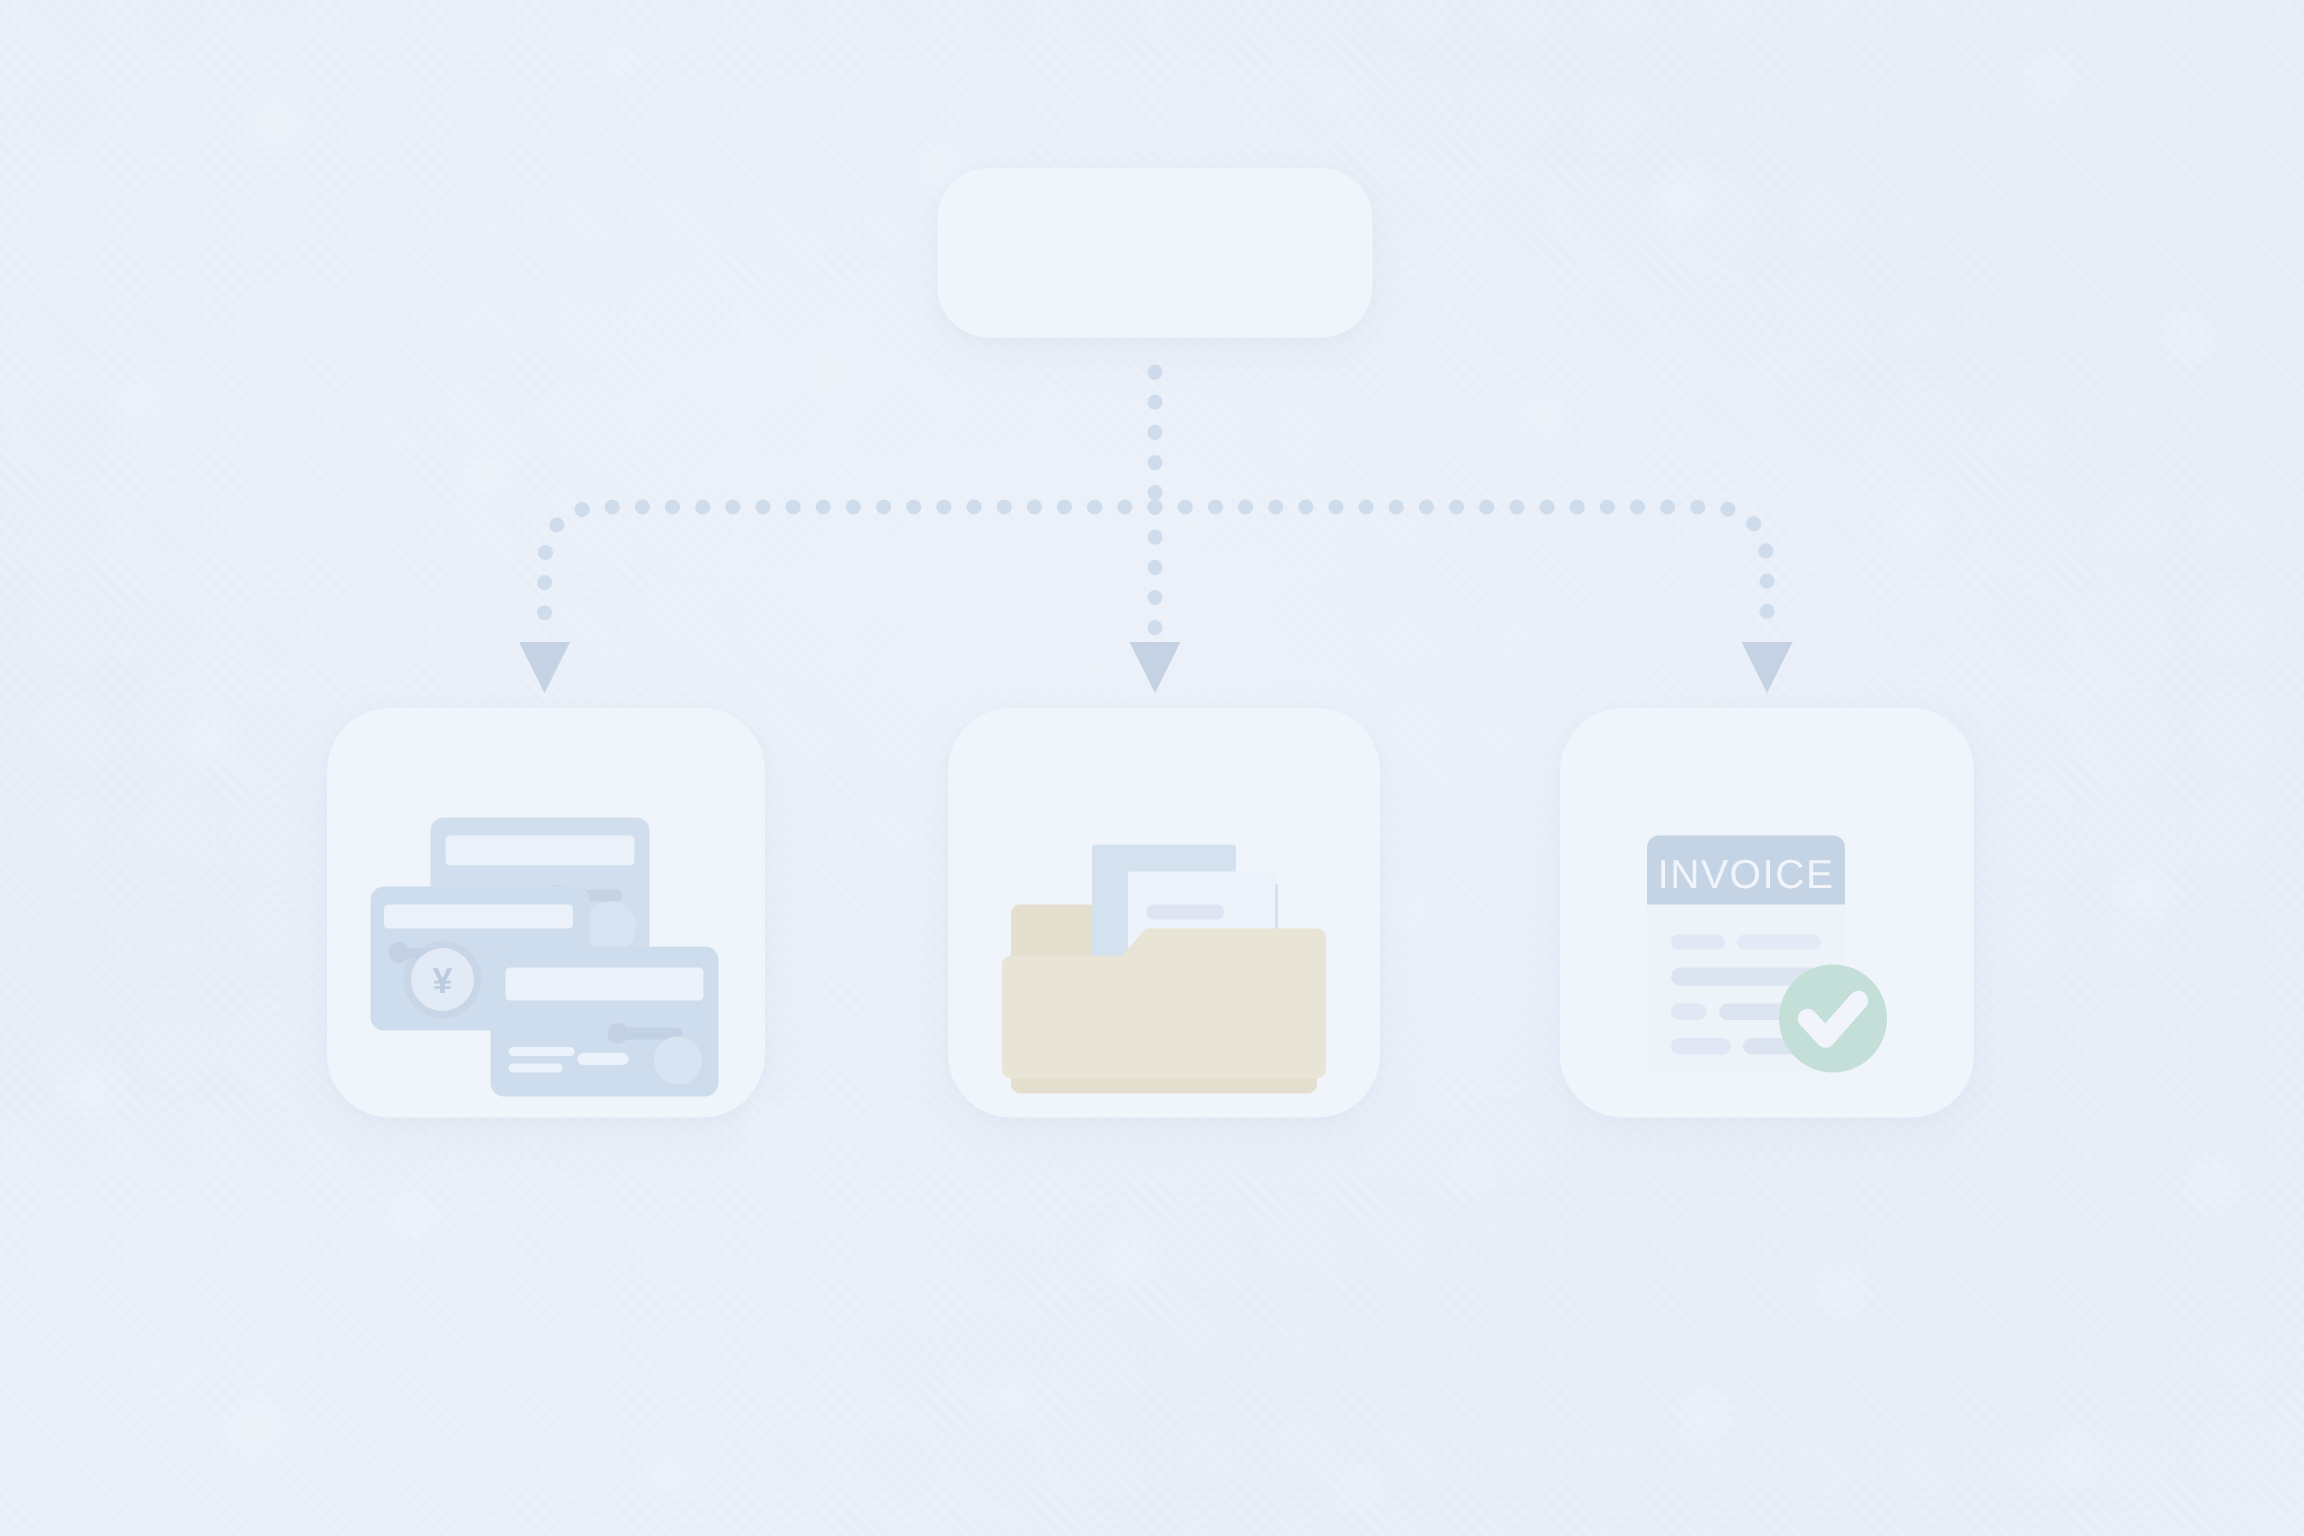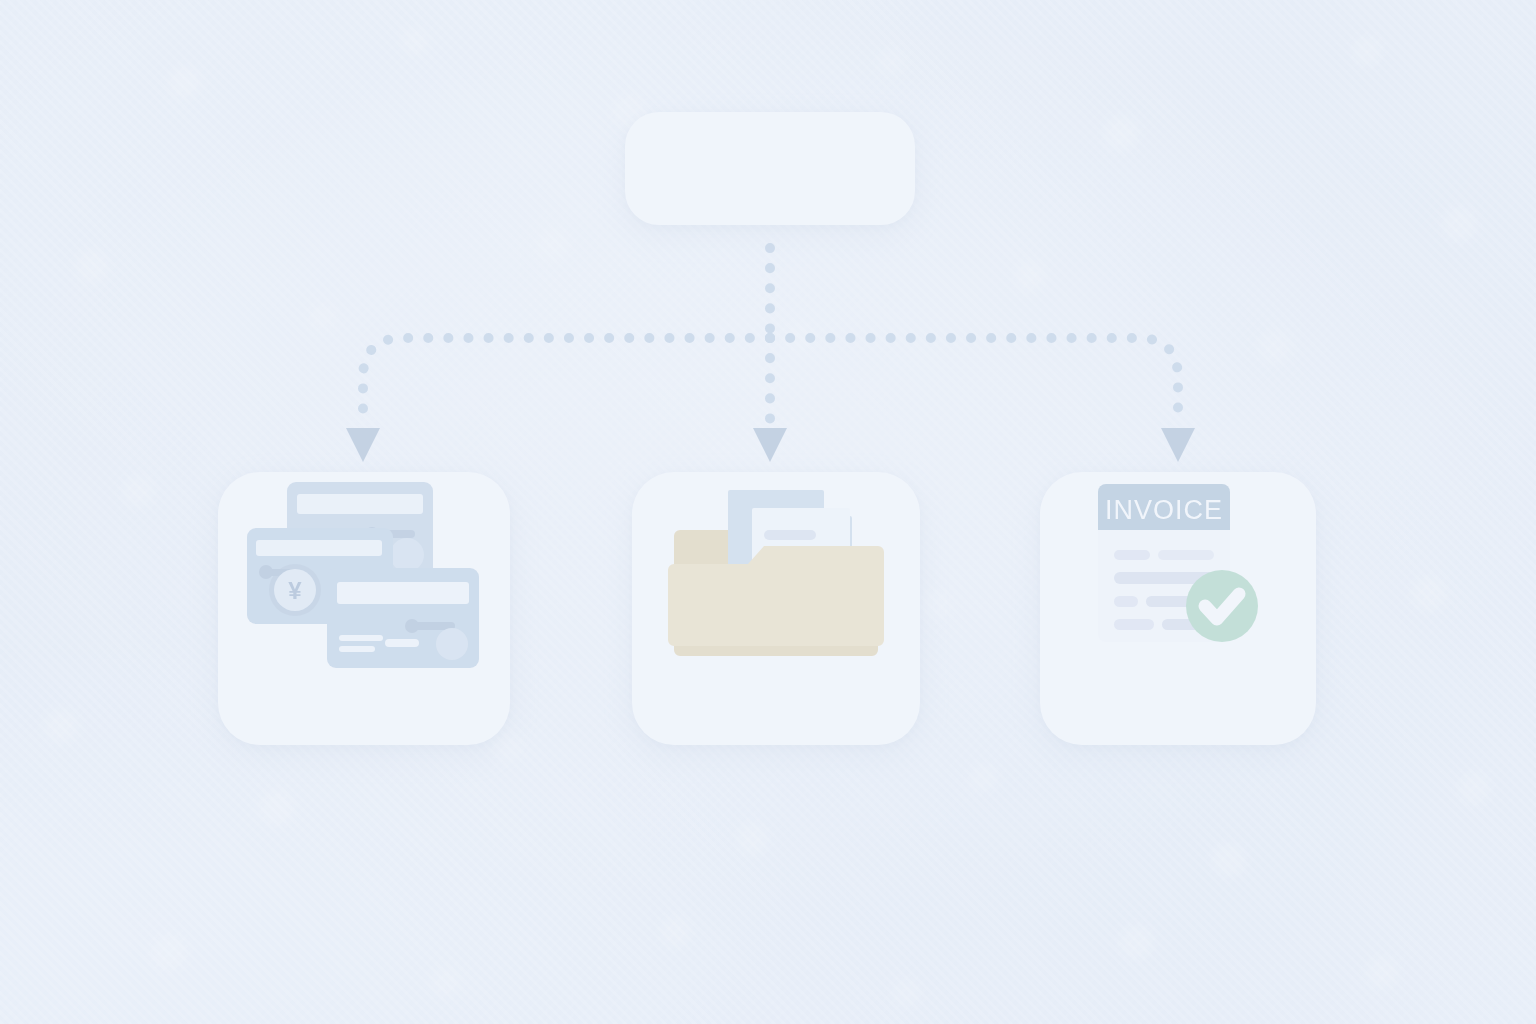--- a/index.html
+++ b/index.html
@@ -105,21 +105,21 @@
     align-items: center;
     justify-content: center;
     font-size: 22px;
     color: #7f96b4;
   }
 
   .icon-wrap {
     position: absolute;
     inset: 0;
     display: flex;
-    align-items: flex-start;
+    align-items: flex-end;
     justify-content: center;
   }
 
   
   .connectors {
     position: absolute;
     left: 0; top: 0;
     width: 1536px; height: 1024px;
     pointer-events: none;
   }

